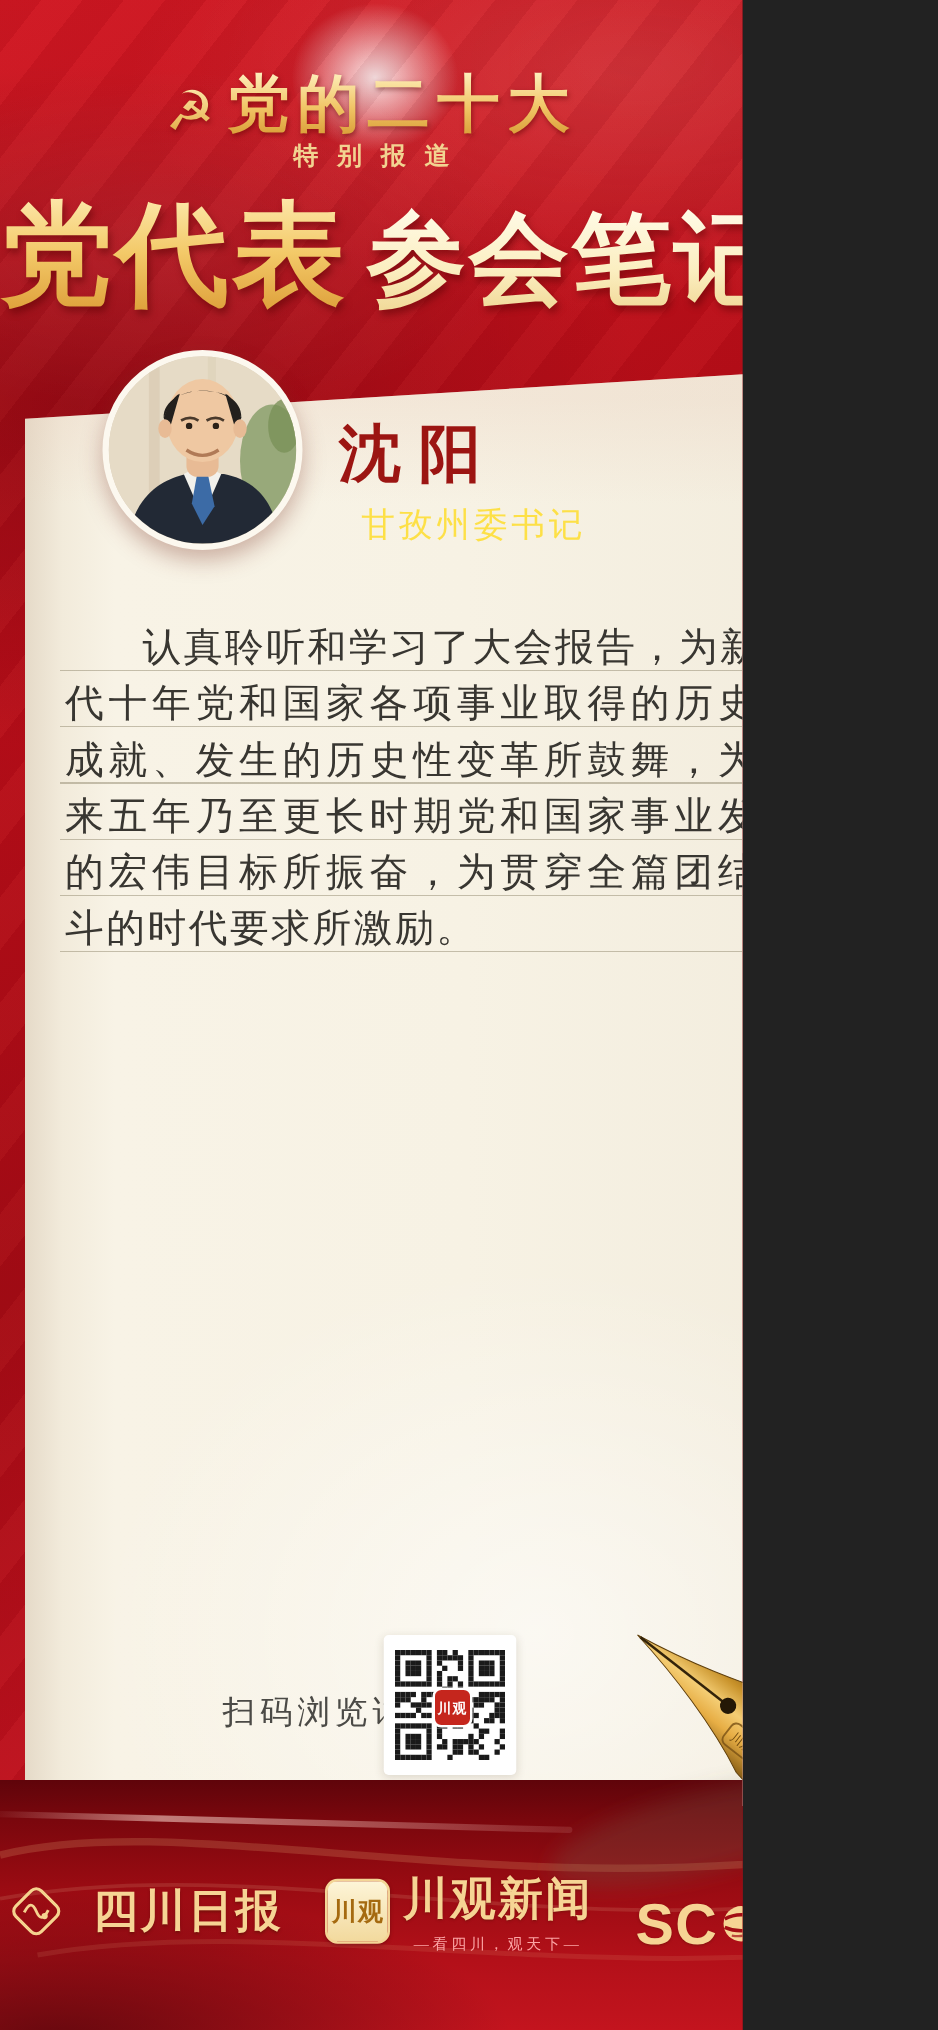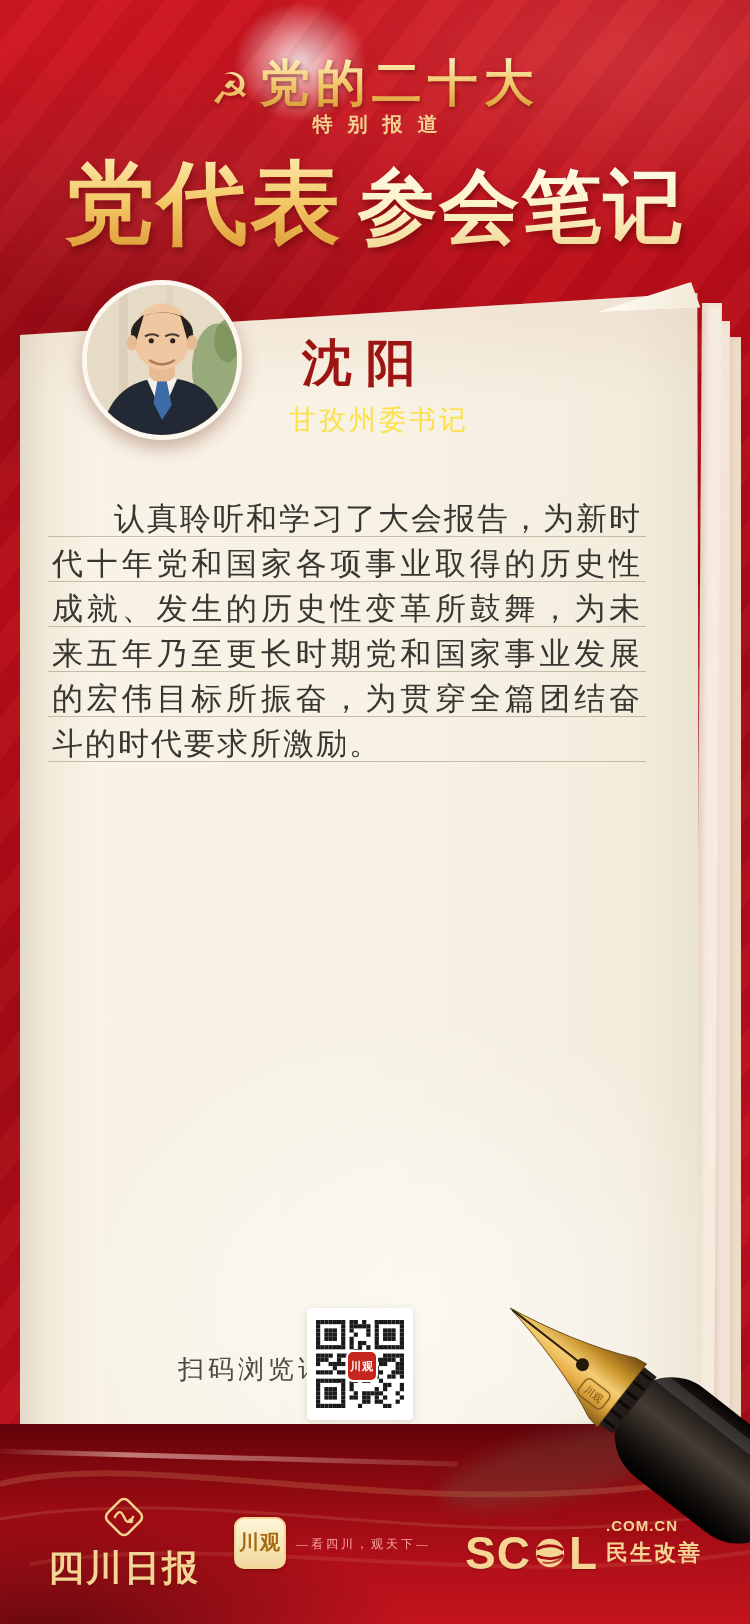--- a/index.html
+++ b/index.html
@@ -1,16 +1,16 @@
 <!DOCTYPE html>
 <html><head>
 <meta charset="utf-8">
 <style>
   html,body{margin:0;padding:0;background:#222;}
-  .canvas{position:relative;width:750px;height:1624px;overflow:hidden;background:#b30f1a;
+  .canvas{position:relative;width:594px;height:1624px;overflow:hidden;background:#b30f1a;
     font-family:"Liberation Sans",sans-serif;}
   .abs{position:absolute;}
 
   
   .bg{inset:0;z-index:0;background:
     radial-gradient(95px 85px at 300px 62px, rgba(255,255,255,.9), rgba(255,255,255,0) 70%),
     radial-gradient(620px 300px at 82% 4%, rgba(255,120,110,.22), transparent 62%),
     radial-gradient(700px 420px at 10% 20%, rgba(92,0,8,.45), transparent 65%),
     linear-gradient(155deg,#cf1823 0%,#b80f1a 30%,#a30c15 55%,#c01320 78%,#90090f 100%);}
   .silk{inset:0;z-index:1;opacity:.8;background:
@@ -54,21 +54,21 @@
       linear-gradient(90deg,#e5dac8 0,#f2ebdb 30px,#f8f3e6 72px,#f7f2e4 52%,#f3edde 90%,#ebe3d1 100%);}
   .fold{left:596px;top:284px;width:104px;height:26px;z-index:13;
     background:linear-gradient(100deg,#fffef8,#f2e8d6);transform:rotate(-2.6deg);
     clip-path:polygon(0 100%,100% 100%,92% 0);box-shadow:0 2px 5px rgba(70,10,10,.18);}
 
   
   .avatar{left:82px;top:280px;width:150px;height:150px;z-index:20;border-radius:50%;
     border:5px solid #fcf8ef;overflow:hidden;background:#ddd0bc;
     box-shadow:0 8px 18px rgba(120,50,35,.35);}
   .avatar svg{display:block;width:100%;height:100%;}
-  .pname{left:302px;top:330px;z-index:20;font:700 50px "Liberation Serif",serif;
+  .pname{left:271px;top:330px;z-index:20;font:700 50px "Liberation Serif",serif;
     color:#9c1512;letter-spacing:14px;}
   .ptitle{left:289px;top:402px;z-index:20;font:400 27px "Liberation Serif",serif;
     color:#fde047;letter-spacing:3px;}
 
   
   .notes{left:48px;top:492px;width:598px;z-index:20;
     font:400 31px "DejaVu Serif",serif;line-height:45px;color:#383631;
     letter-spacing:2px;text-align:justify;word-break:break-all;
     background:repeating-linear-gradient(to bottom,transparent 0 44px,rgba(145,136,110,.5) 44px 45px);}
   .notes p{margin:4px;text-indent:2em;}
@@ -92,21 +92,21 @@
     linear-gradient(180deg,#5f040a 0%,#7a070d 16%,#990b12 42%,#b31019 72%,#c3141e 100%);}
   .band-lip{left:-12px;top:1455px;width:470px;height:5px;z-index:31;border-radius:3px;
     transform:rotate(1.6deg);
     background:linear-gradient(90deg,rgba(255,220,210,0),rgba(255,222,212,.55) 30%,rgba(255,210,200,.12));}
   .band-swirls{left:0;top:1424px;width:750px;height:200px;z-index:32;}
   .logos{left:0;top:1492px;width:750px;z-index:50;display:flex;justify-content:center;
     align-items:center;gap:34px;}
   .logo{display:flex;align-items:center;}
   .logo-text{font:700 36px "Liberation Serif",serif;color:#f6d494;letter-spacing:2px;
     text-shadow:0 1px 2px rgba(80,20,0,.45);}
-  .scrb{gap:2px;flex-direction:column;}
+  .scrb{gap:20px;}
   .cg{gap:10px;}
   .cg-badge{width:48px;height:48px;border-radius:10px;border:2px solid #f3d596;
     background:linear-gradient(180deg,#fdf5d8,#f2d99d);display:flex;align-items:center;
     justify-content:center;box-shadow:0 1px 3px rgba(40,0,0,.35);}
   .cg-badge span{font:700 20px "Liberation Serif",serif;color:#a56a10;letter-spacing:1px;}
   .cg-col{display:flex;flex-direction:column;align-items:center;}
   .cg-tag{font:400 12px "Liberation Serif",serif;color:#fca5a5;letter-spacing:3px;margin-top:3px;}
   .scol-main{font:800 46px "Liberation Sans",sans-serif;color:#f6d494;display:flex;
     align-items:center;letter-spacing:1px;text-shadow:0 1px 2px rgba(80,20,0,.45);margin-top:20px;}
   .scol-globe{margin:0 2px;}
@@ -447,20 +447,21 @@
         <path d="M16,27 c4,-8 7,-8 10,-1 c3,7 6,7 10,-1" fill="none" stroke="#f5d38f" stroke-width="2.4"></path>
         <circle cx="33" cy="30" r="2.6" fill="#f5d38f"></circle>
       </svg>
       <span class="logo-text">四川日报</span>
     </div>
     <div class="logo cg">
       <div class="cg-badge">
         <span>川观</span>
       </div>
       <div class="cg-col">
+        <span class="logo-text">川观新闻</span>
         <span class="cg-tag">—看四川，观天下—</span>
       </div>
     </div>
     <div class="logo scol">
       <span class="scol-main">
         <span>SC</span>
         <svg class="scol-globe" viewBox="0 0 36 36" width="34" height="34">
           <circle cx="18" cy="18" r="15" fill="#f6d494"></circle>
           <path d="M4,14 C13,9 25,9 32,15" stroke="#a30d14" stroke-width="3" fill="none"></path>
           <path d="M4,21 C13,25 25,25 32,20" stroke="#a30d14" stroke-width="3" fill="none"></path>

